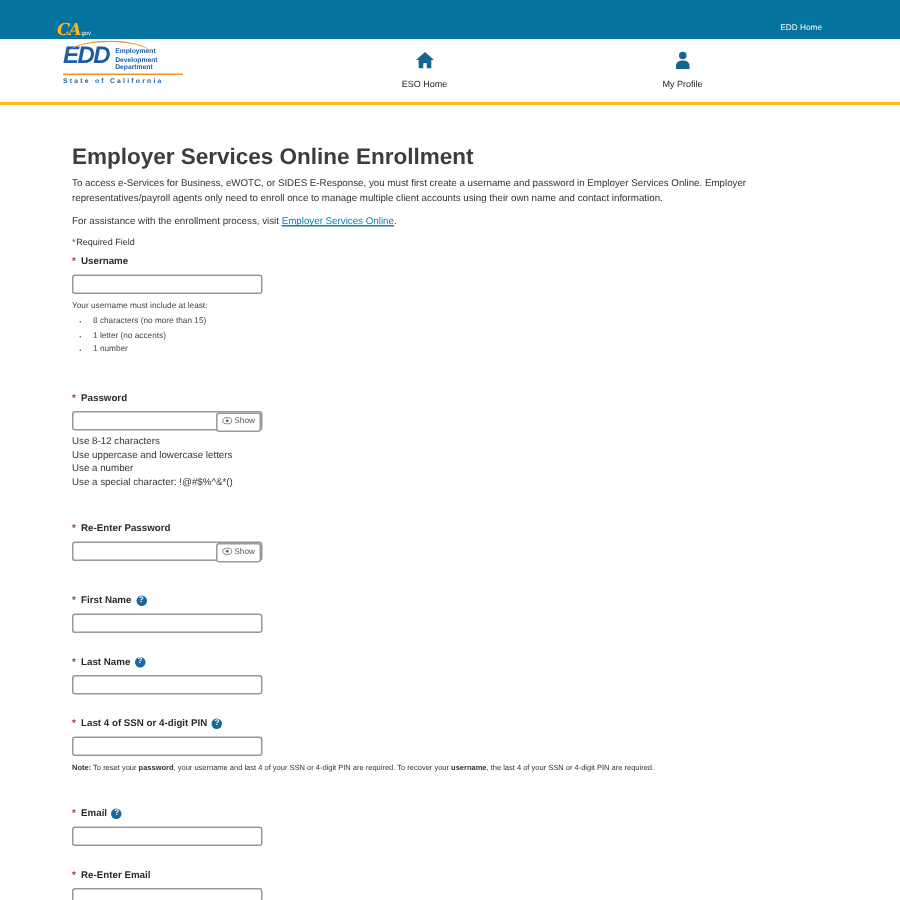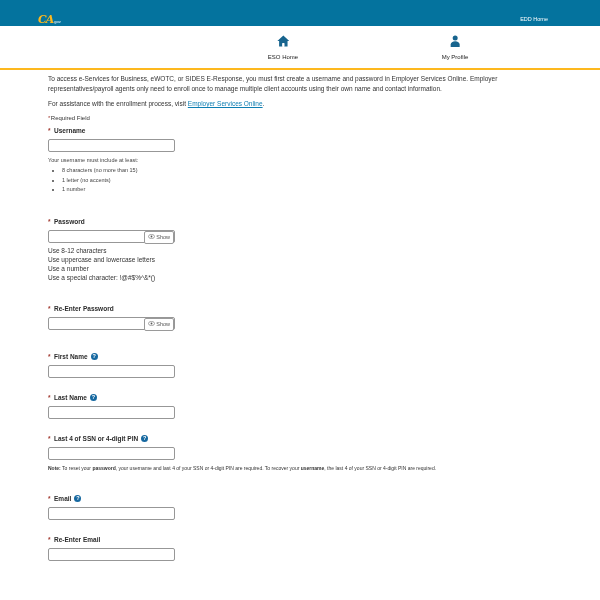--- a/index.html
+++ b/index.html
@@ -91,20 +91,32 @@
 
 <div class="topbar">
   <div class="ca-logo">
     <span class="ca">CA</span>
     <span class="gov">gov</span>
   </div>
   <a class="topbar-link">EDD Home</a>
 </div>
 
 <div class="navbar">
+  <div class="edd-logo">
+    <div class="row">
+      <div class="edd-swoosh"></div>
+      <div class="edd-acronym">EDD</div>
+      <div class="edd-dept">
+        <div>Employment</div>
+        <div>Development</div>
+        <div>Department</div>
+      </div>
+    </div>
+    <div class="edd-state">State of California</div>
+  </div>
 
   <div class="nav-item eso">
     <span>
       <svg width="13" height="12" viewBox="0 0 24 22">
         <path d="M12 1 1 11h3.2v10h6v-6.2h3.6V21h6V11H23Z" fill="#17648E"></path>
         <rect x="10.2" y="15.5" width="3.6" height="5.5" fill="#fff"></rect>
       </svg>
     </span>
     <span class="lbl">ESO Home</span>
   </div>
@@ -116,20 +128,21 @@
         <path d="M11 12.5c-5 0-9 2.7-9 6.5v5h18v-5c0-3.8-4-6.5-9-6.5z" fill="#17648E"></path>
       </svg>
     </span>
     <span class="lbl">My Profile</span>
   </div>
 </div>
 <div class="gold-rule"></div>
 
 <div class="content">
 
+  <h1>Employer Services Online Enrollment</h1>
 
   <p class="intro">To access e-Services for Business, eWOTC, or SIDES E-Response, you must first create a username and password in Employer Services Online. Employer representatives/payroll agents only need to enroll once to manage multiple client accounts using their own name and contact information.</p>
 
   <p class="assist"><span>For assistance with the enrollment process, visit </span><a>Employer Services Online</a><span>.</span></p>
 
   <p class="required-note"><span class="star">*</span><span>Required Field</span></p>
 
   <div class="field first">
     <div class="flabel">
         <span class="star">*</span>

